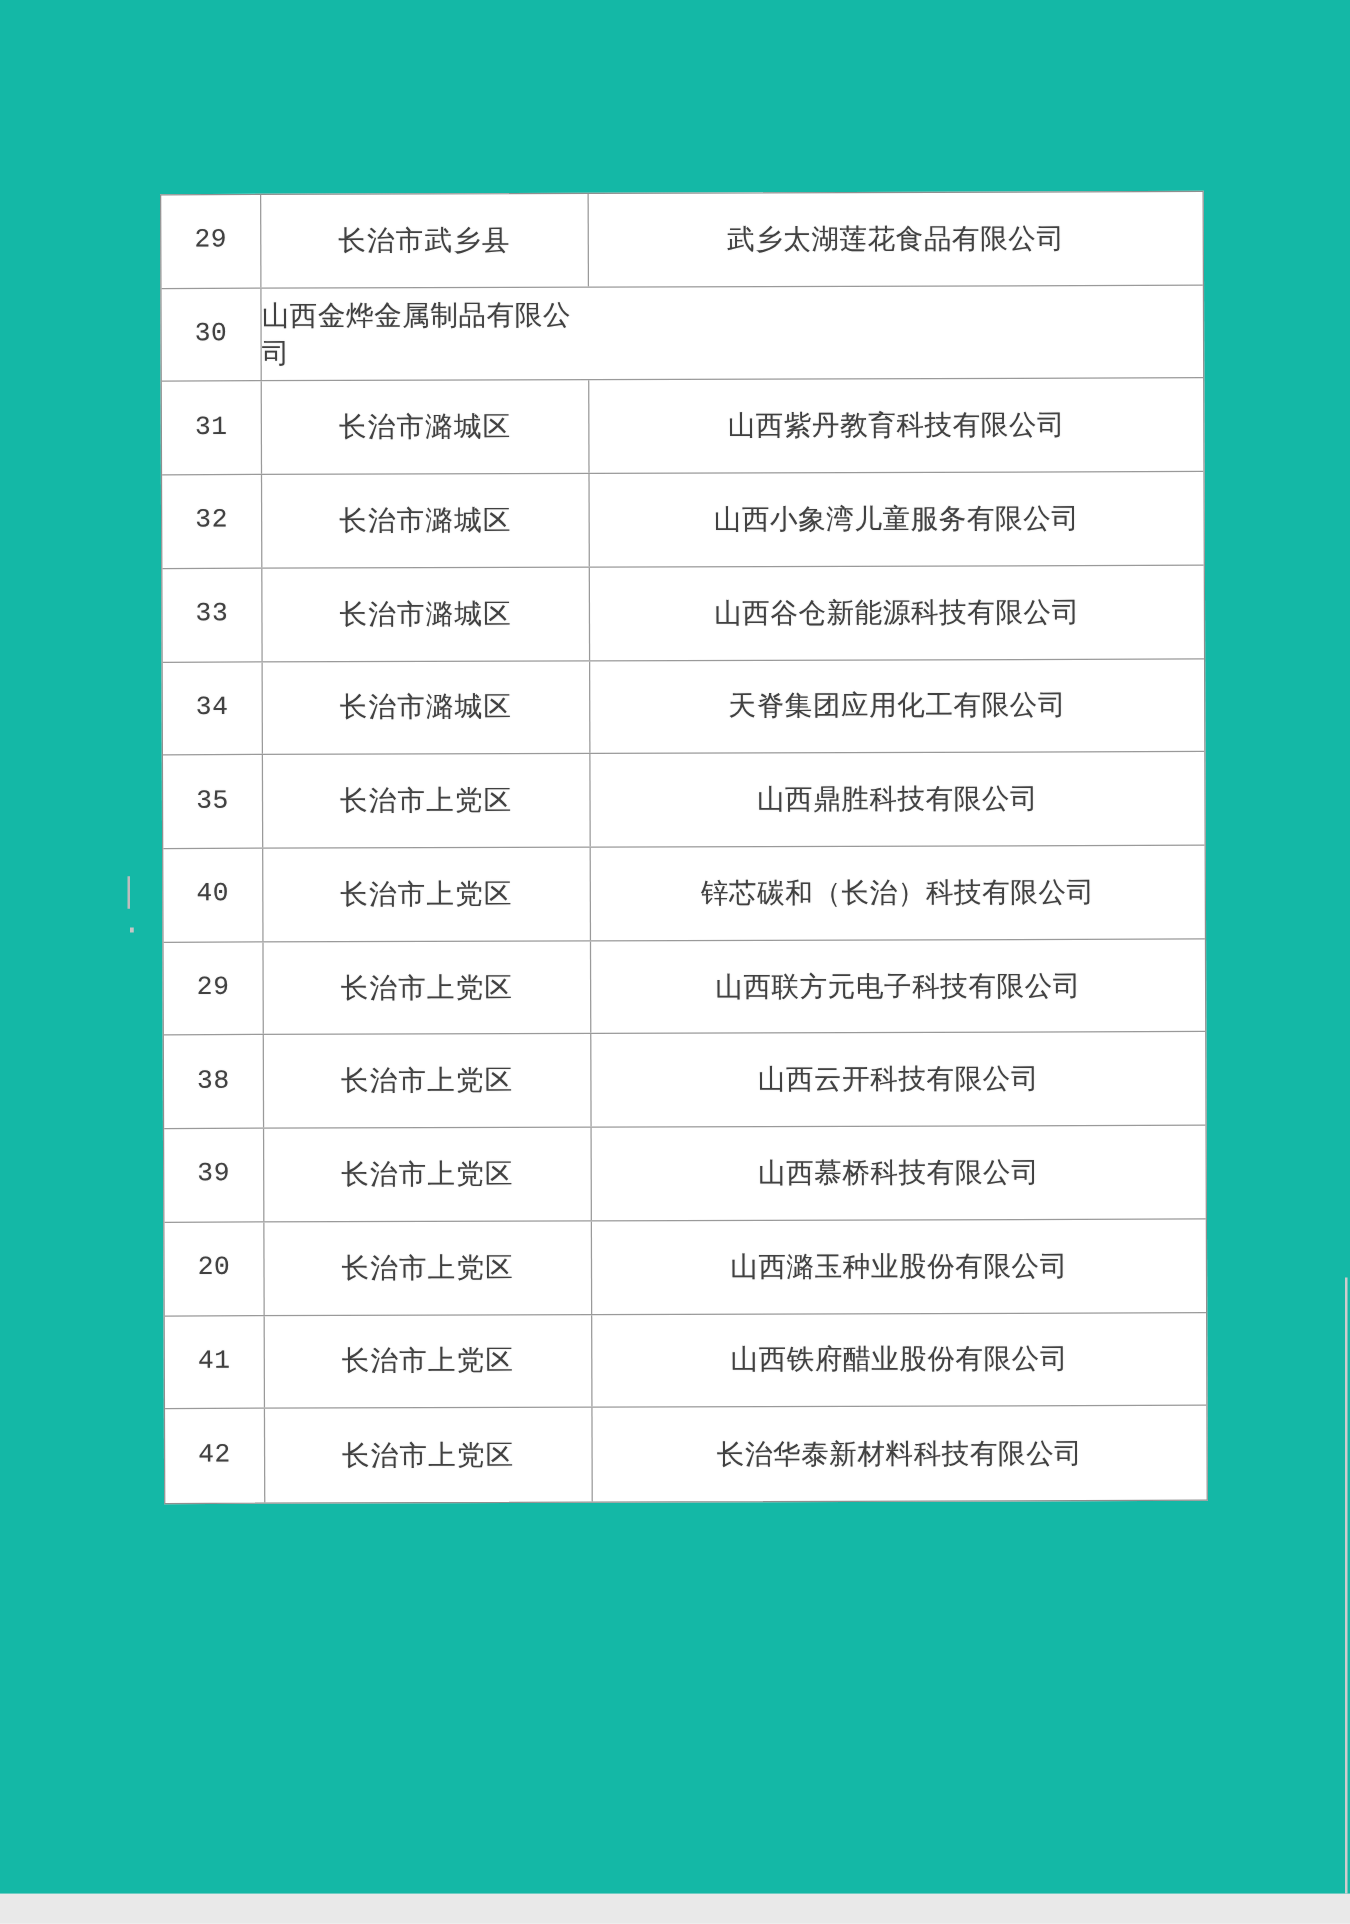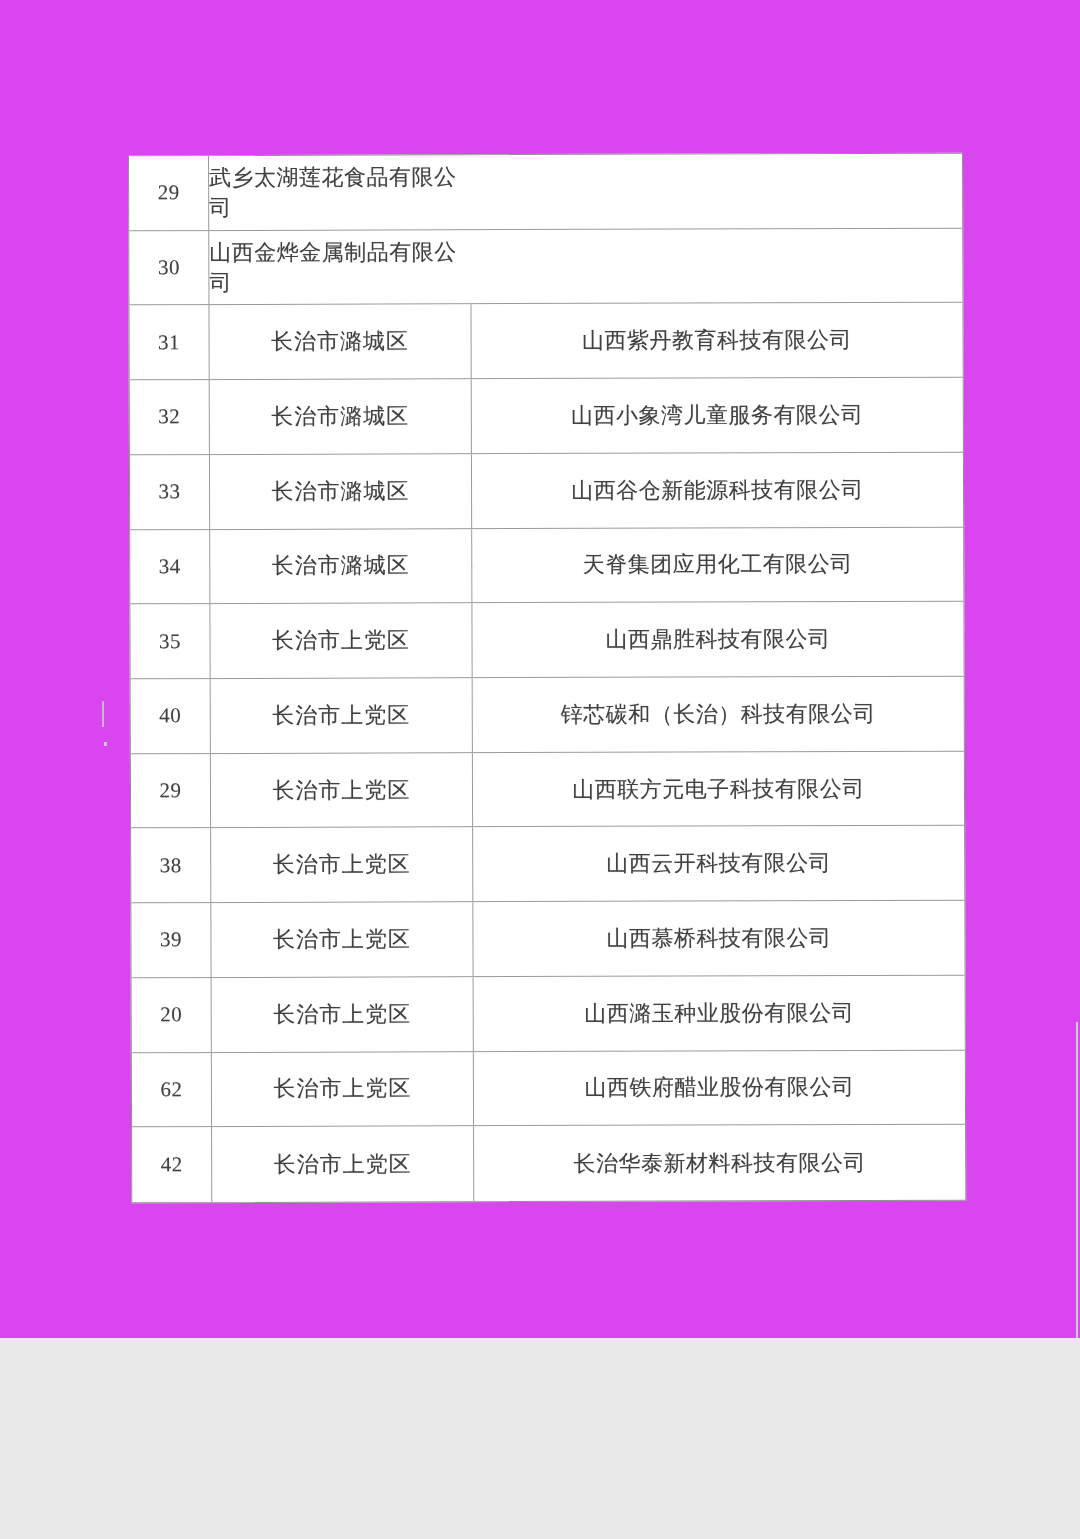--- a/index.html
+++ b/index.html
@@ -3,25 +3,25 @@
 <meta charset="utf-8">
 <style>
   html, body {
     margin: 0;
     padding: 0;
     background: #e9e9e9;
   }
   .page {
     position: relative;
     width: 1080px;
-    height: 1338px;
+    height: 1515px;
     margin: 0 auto;
-    background: #d946ef;
+    background: #14b8a6;
     overflow: hidden;
-    font-family: Liberation Serif, serif;
+    font-family: Liberation Mono, monospace;
   }
   .company-table {
     position: absolute;
     left: 128px;
     top: 154px;
     width: 835px;
     height: 1048px;
     display: grid;
     grid-template-rows: repeat(14, 1fr);
     border: 1px solid #8f8f8f;
@@ -88,20 +88,21 @@
 </style>
 </head>
 <body>
 
 <div class="page">
 
   <div class="company-table">
 
     <div class="t-row">
       <div class="cell num">29</div>
+      <div class="cell region">长治市武乡县</div>
       <div class="cell company">武乡太湖莲花食品有限公司</div>
     </div>
 
     <div class="t-row">
       <div class="cell num">30</div>
       <div class="cell company">山西金烨金属制品有限公司</div>
     </div>
 
     <div class="t-row">
       <div class="cell num">31</div>
@@ -157,21 +158,21 @@
       <div class="cell company">山西慕桥科技有限公司</div>
     </div>
 
     <div class="t-row">
       <div class="cell num">20</div>
       <div class="cell region">长治市上党区</div>
       <div class="cell company">山西潞玉种业股份有限公司</div>
     </div>
 
     <div class="t-row">
-      <div class="cell num">62</div>
+      <div class="cell num">41</div>
       <div class="cell region">长治市上党区</div>
       <div class="cell company">山西铁府醋业股份有限公司</div>
     </div>
 
     <div class="t-row">
       <div class="cell num">42</div>
       <div class="cell region">长治市上党区</div>
       <div class="cell company">长治华泰新材料科技有限公司</div>
     </div>
 

